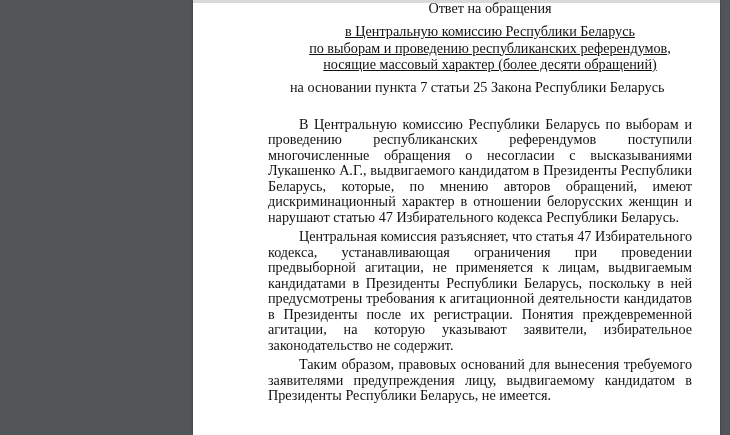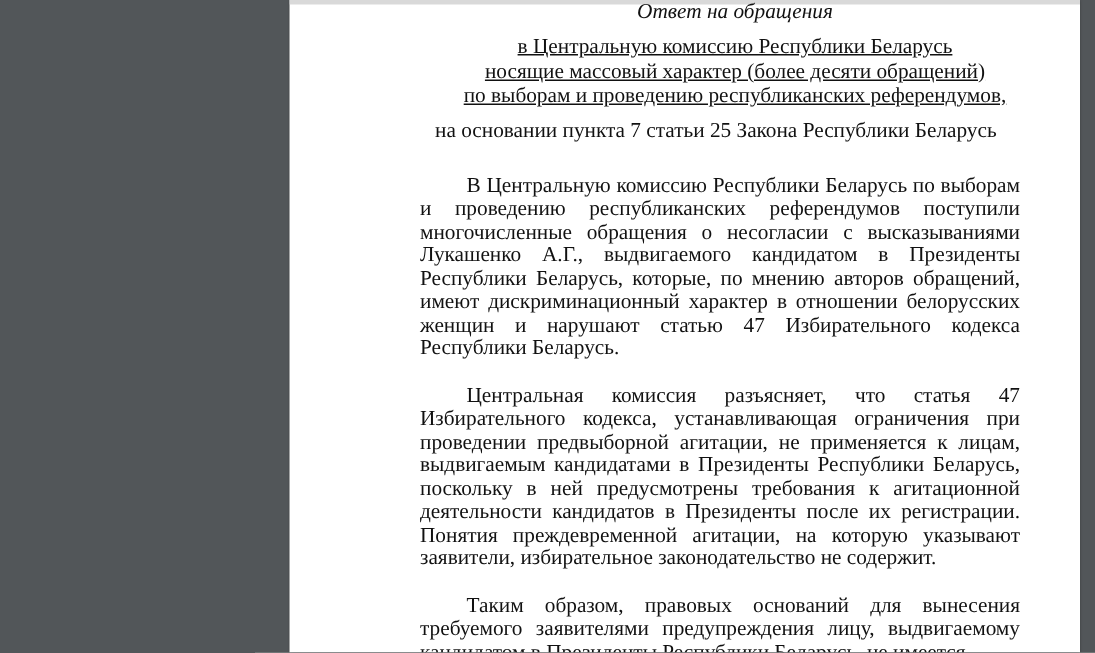--- a/index.html
+++ b/index.html
@@ -44,21 +44,20 @@
       color: #111;
       line-height: 15.6px;
     }
     .title {
       text-align: center;
       margin: 0;
       padding-top: 1px;
       height: 20px;
       position: relative;
       left: 10px;
-      font-style: italic;
     }
     .addressee {
       text-align: center;
       margin: 0;
       position: relative;
       left: 10px;
       text-decoration: underline;
     }
     .addressee div { height: 16.5px; }
     .addressee .l1 { margin-top: 3px; }
@@ -68,41 +67,41 @@
     }
     .note div { height: 16px; white-space: nowrap; }
     .note .n1 { padding-left: 74px; }
     .note .n2 { padding-left: 0px; }
     .note .n3 { padding-left: 26px; }
     .note .n4 { padding-left: 82px; }
     .body-text {
       margin-top: 21px;
     }
     .para {
-      margin: 16px;
+      margin: 4px;
       text-align: justify;
       text-align-last: left;
       text-indent: 31px;
       line-height: 15.5px;
       word-spacing: 0px;
     }
   </style>
 </head>
 <body>
 
 <div class="viewer">
   <div class="page">
     <div class="page-top-strip"></div>
     <div class="doc">
       <div class="title">Ответ на обращения</div>
 
       <div class="addressee">
         <div class="l1">в Центральную комиссию Республики Беларусь</div>
+        <div>по выборам и проведению республиканских референдумов,</div>
         <div>носящие массовый характер (более десяти обращений)</div>
-        <div>по выборам и проведению республиканских референдумов,</div>
       </div>
 
       <div class="note">
         <div class="n3">на основании пункта 7 статьи 25 Закона Республики Беларусь</div>
       </div>
 
       <div class="body-text">
         <p class="para">В Центральную комиссию Республики Беларусь по выборам и проведению республиканских референдумов поступили многочисленные обращения о несогласии с высказываниями Лукашенко А.Г., выдвигаемого кандидатом в Президенты Республики Беларусь, которые, по мнению авторов обращений, имеют дискриминационный характер в отношении белорусских женщин и нарушают статью 47 Избирательного кодекса Республики Беларусь.</p>
         <p class="para">Центральная комиссия разъясняет, что статья 47 Избирательного кодекса, устанавливающая ограничения при проведении предвыборной агитации, не применяется к лицам, выдвигаемым кандидатами в Президенты Республики Беларусь, поскольку в ней предусмотрены требования к агитационной деятельности кандидатов в Президенты после их регистрации. Понятия преждевременной агитации, на которую указывают заявители, избирательное законодательство не содержит.</p>
         <p class="para">Таким образом, правовых оснований для вынесения требуемого заявителями предупреждения лицу, выдвигаемому кандидатом в Президенты Республики Беларусь, не имеется.</p>

